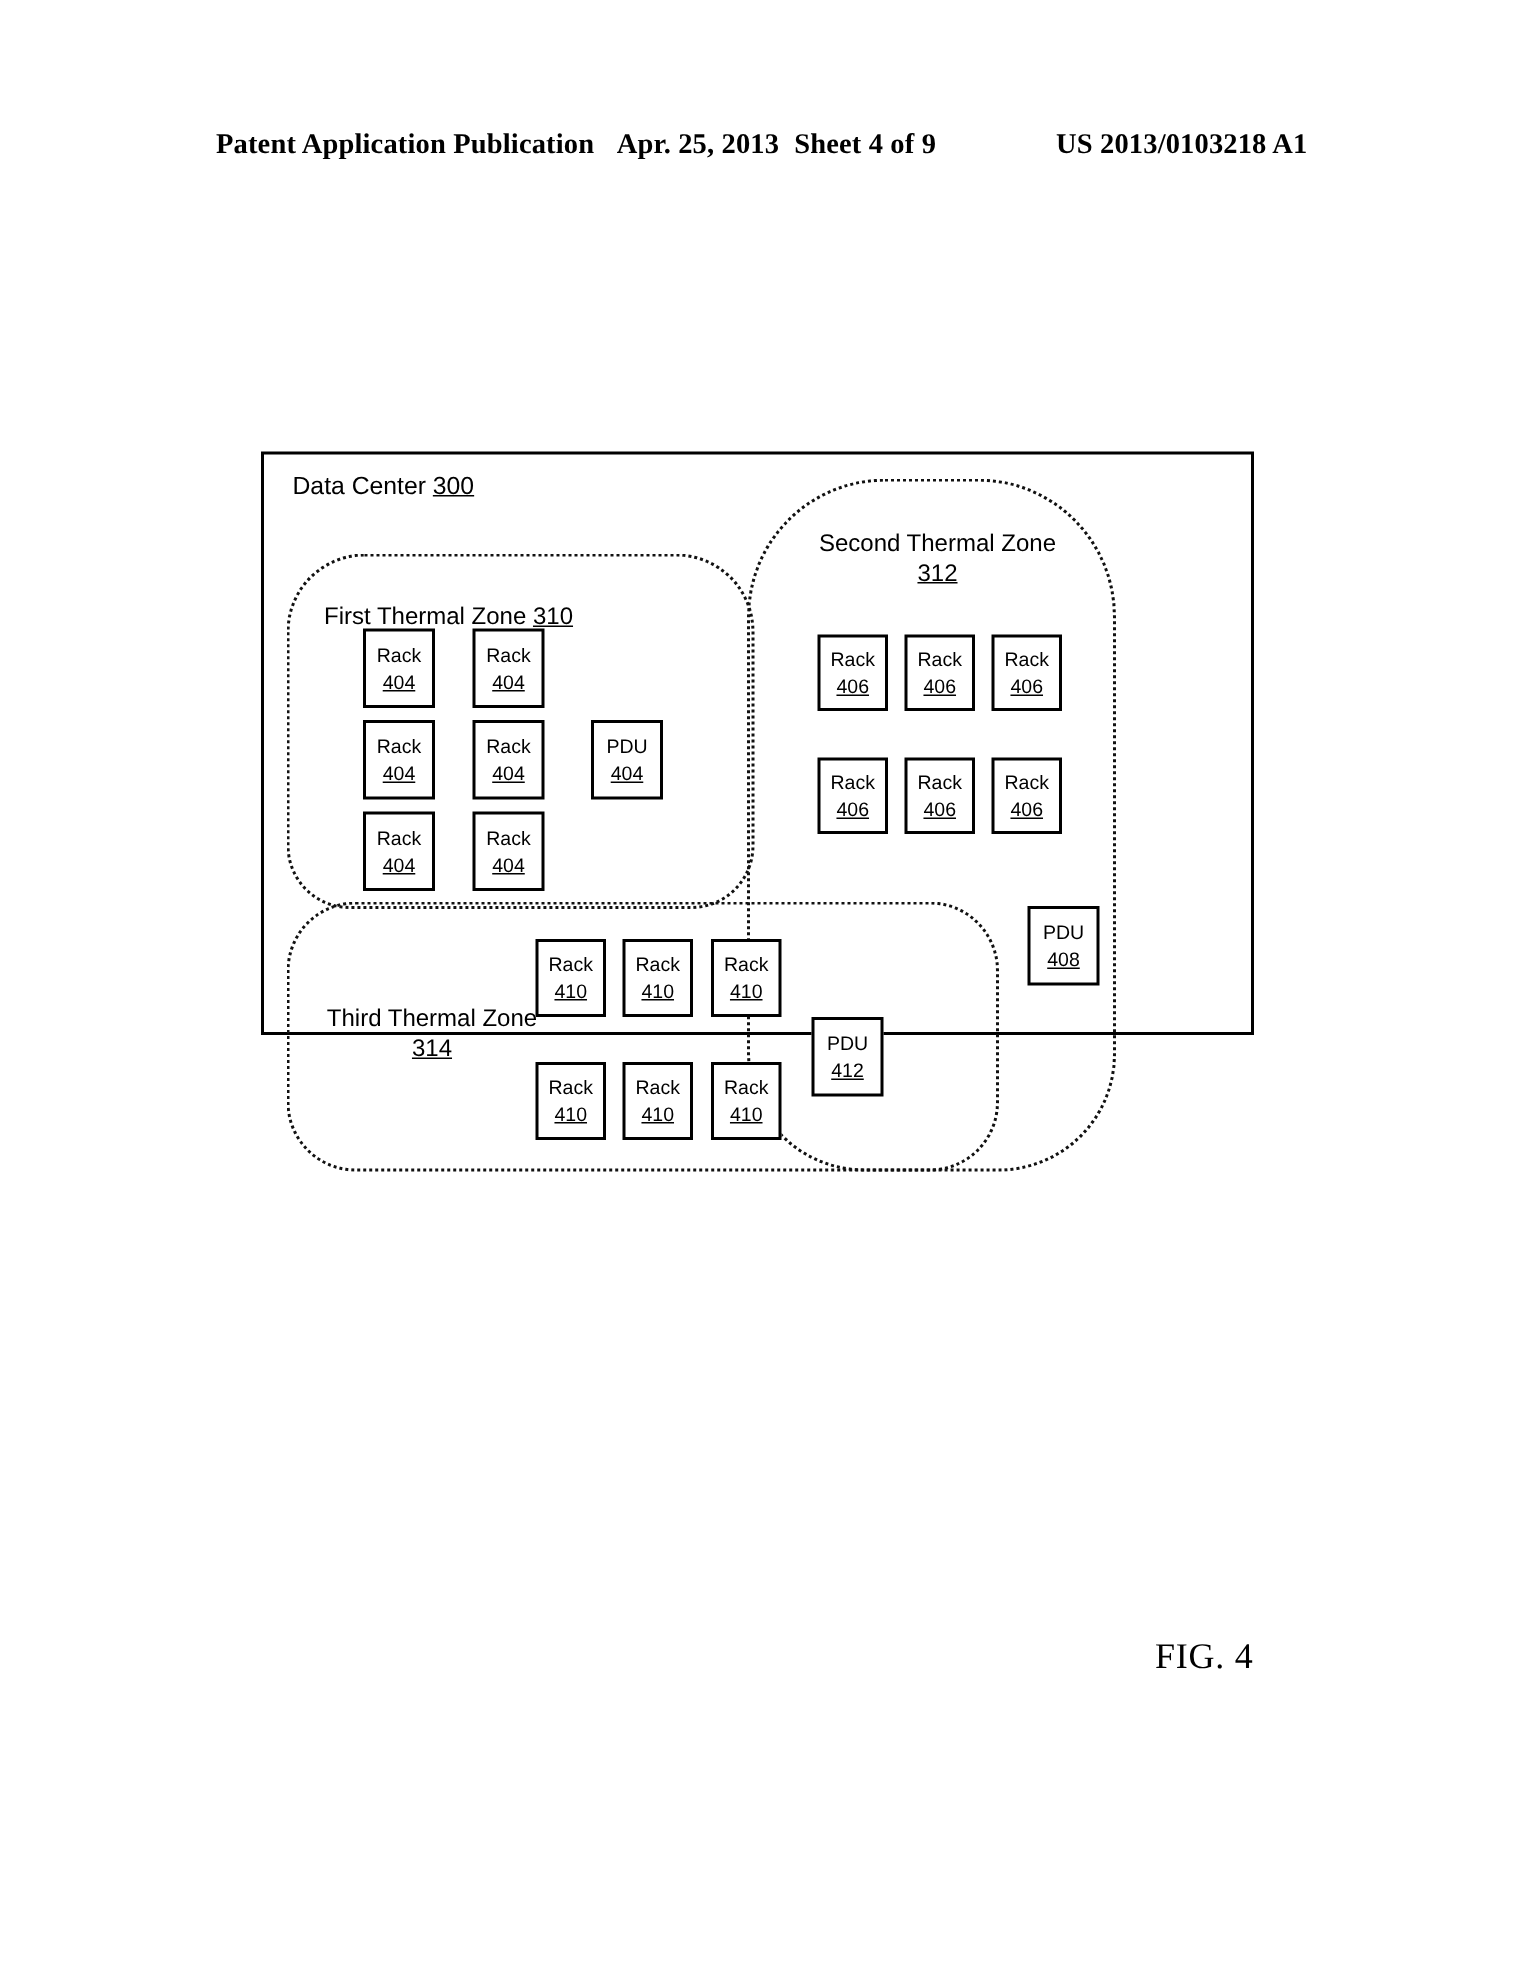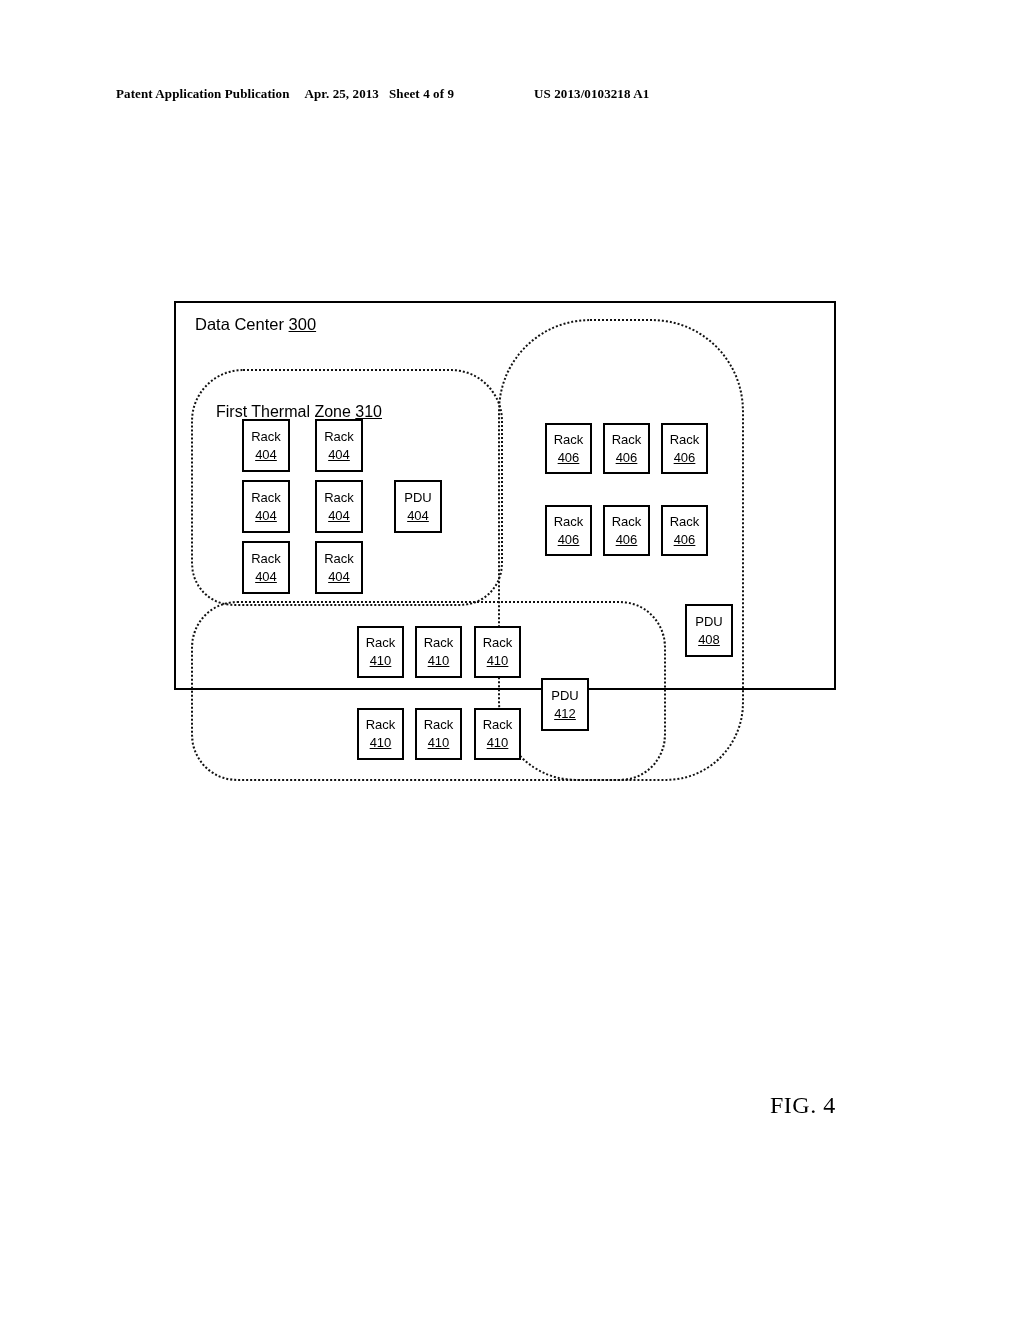--- a/index.html
+++ b/index.html
@@ -14,26 +14,26 @@
     position: relative;
     font-family: "Liberation Sans", sans-serif;
     color: #000000;
     overflow: hidden;
   }
 
   
   .page-header {
     position: absolute;
     top: 86px;
-    left: 116px;
+    left: 144px;
     width: 768px;
     height: 26px;
     font-family: "Liberation Serif", serif;
     font-weight: bold;
-    font-size: 13px;
+    font-size: 19px;
     letter-spacing: 0.1px;
     white-space: nowrap;
     display: flex;
     align-items: baseline;
   }
   .hdr-pub   { }
   .hdr-date  { margin-left: 15px; }
   .hdr-sheet { margin-left: 10px; }
   .hdr-num   { margin-left: 80px; text-align: right; }
 
@@ -157,22 +157,30 @@
     <span class="num-ul">300</span>
   </div>
 
   <div class="zone" id="zone1"></div>
   <div class="zone-label" id="zone1-label">
     <span>First Thermal Zone</span>
     <span class="num-ul">310</span>
   </div>
 
   <div class="zone" id="zone2"></div>
+  <div class="zone-label centered" id="zone2-label">
+    <div>Second Thermal Zone</div>
+    <div class="num-ul">312</div>
+  </div>
 
   <div class="zone" id="zone3"></div>
+  <div class="zone-label centered" id="zone3-label">
+    <div>Third Thermal Zone</div>
+    <div class="num-ul">314</div>
+  </div>
 
   <div class="unit" style="left:66px;  top:116px; width:48px; height:53px;">
     <span class="u-name">Rack</span>
     <span class="u-num">404</span>
   </div>
   <div class="unit" style="left:139px; top:116px; width:48px; height:53px;">
     <span class="u-name">Rack</span>
     <span class="u-num">404</span>
   </div>
   <div class="unit" style="left:66px;  top:177px; width:48px; height:53px;">

